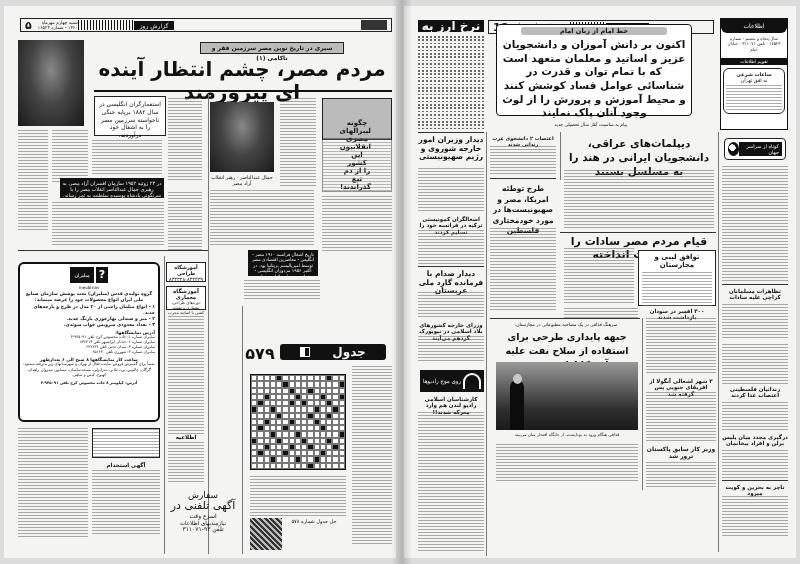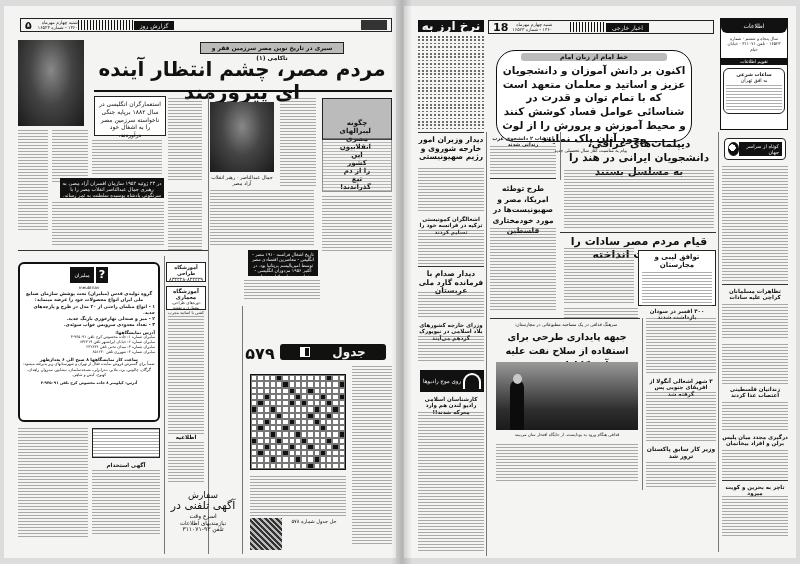--- a/index.html
+++ b/index.html
@@ -377,21 +377,21 @@
   <div class="abs masthead" style="left:84px;top:14px;width:226px">
     <span style="font-size:11px;font-weight:bold">18</span>
     <span style="font-size:4.5px;direction:rtl;line-height:1.2;margin-right:auto;margin-left:4px">
       <span>شنبه چهارم مهرماه</span><br>
       <span>۱۳۶۰ - شماره ۱۶۵۲۳</span>
     </span>
     <span class="bars" style="width:36px"></span>
     <span class="sectionlbl" style="margin-right:60px">اخبار خارجی</span>
   </div>
 
-  <div class="abs" style="left:92px;top:44px;width:196px;height:92px;border:1.5px solid #111;border-radius:19px;background:#fff;padding:2px 4px">
+  <div class="abs" style="left:92px;top:18px;width:196px;height:92px;border:1.5px solid #111;border-radius:4px;background:#fff;padding:2px 4px">
     <div class="rtl" style="background:#bbb;font-size:6.5px;font-weight:bold;margin:0 20px;border-radius:3px">خط امام از زبان امام</div>
     <div class="hl" style="font-size:10.5px;margin-top:3px;line-height:1.3">اکنون بر دانش آموزان و دانشجویان عزیز و اساتید و معلمان متعهد است که با تمام توان و قدرت در شناسائی عوامل فساد کوشش کنند و محیط آموزش و پرورش را از لوث وجود آنان پاک نمایند</div>
     <div style="direction:rtl;text-align:right;font-size:4.5px;margin-top:2px;padding-right:60px">پیام به مناسبت آغاز سال تحصیلی جدید</div>
   </div>
 
   <div class="abs" style="left:316px;top:12px;width:68px;height:112px;border:1px solid #111;background:#fff">
     <div class="dark tiny" style="height:14px;line-height:14px;font-size:6px;border-radius:0 0 6px 6px">اطلاعات</div>
     <div class="tiny" style="font-size:4.2px;padding:3px;line-height:1.3">سال پنجاه و ششم - شماره ۱۶۵۲۳ - تلفن ۳۱۱۰۷۱ - خیابان خیام</div>
     <div class="dark tiny" style="font-size:4.5px;margin:3px 0;padding:1px">تقویم اطلاعات</div>
     <div class="box" style="margin:2px;border-radius:6px;padding:2px">

